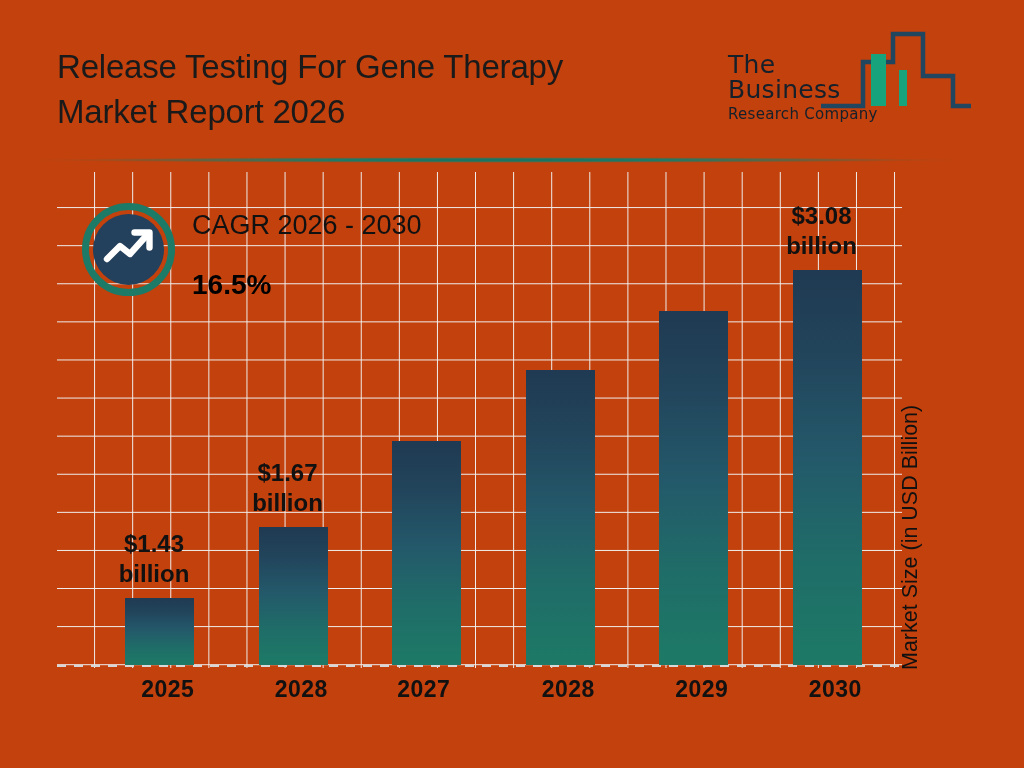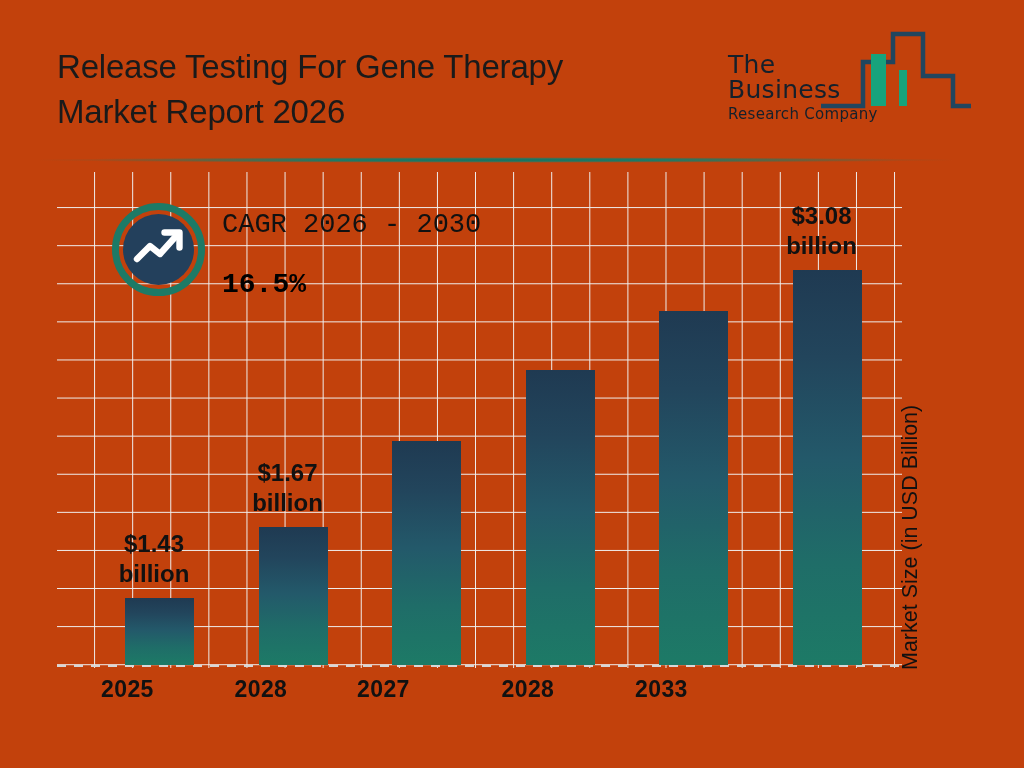--- a/index.html
+++ b/index.html
@@ -61,32 +61,32 @@
     position:absolute;bottom:0;left:12px;width:69px;
     background:linear-gradient(to bottom,#1f3a52 0%,#22455c 22%,#23596a 48%,#1f6d68 74%,#1d7a66 100%);
   }
   .bar-label{
     position:absolute;left:-14px;width:110px;text-align:center;
     font-size:24px;font-weight:bold;color:#111111;line-height:1.22;
     white-space:pre-line;
   }
   .xaxis{position:absolute;left:0;top:497px;width:845px;height:46px;}
   .xtick{
-    position:absolute;top:7px;width:133.5px;text-align:left;
+    position:absolute;top:7px;width:133.5px;text-align:center;
     font-size:23px;font-weight:bold;color:#111;letter-spacing:0.4px;
   }
   .ylabel{
     position:absolute;left:898px;top:270px;
     width:400px;
     transform-origin:0 0;transform:rotate(-90deg) translate(-100%,0);
     font-size:21.5px;color:#111;white-space:nowrap;text-align:left;
   }
 
   
-  .cagr{position:absolute;left:112px;top:203px;width:420px;height:105px;font-family:Liberation Mono, monospace;}
+  .cagr{position:absolute;left:82px;top:203px;width:420px;height:105px;}
   .cagr-circle{position:absolute;left:0;top:0;width:93px;height:93px;}
   .cagr-text{position:absolute;left:110px;top:9px;}
   .cagr-period{font-size:27px;color:#111;line-height:1;white-space:nowrap;}
   .cagr-value{font-size:28px;font-weight:bold;color:#000;line-height:1;margin-top:32px;}
 </style>
 </head>
 <body>
 
 <div class="slide">
 
@@ -138,21 +138,22 @@
           <div class="bar-label" style="bottom: 405px;">$3.08
 billion</div>
         </div>
       </div>
     <div class="baseline"></div>
     <div class="xaxis" id="xaxis">
         <div class="xtick" style="left: 44px;">2025</div>
         <div class="xtick" style="left: 177.5px;">2028</div>
         <div class="xtick" style="left: 300px;">2027</div>
         <div class="xtick" style="left: 444.5px;">2028</div>
-        <div class="xtick" style="left: 578px;">2033</div>
+        <div class="xtick" style="left: 578px;">2029</div>
+        <div class="xtick" style="left: 711.5px;">2030</div>
       </div>
   </div>
 
   <div class="ylabel">Market Size (in USD Billion)</div>
 
   <div class="cagr">
     <svg class="cagr-circle" viewBox="0 0 93 93">
       <circle cx="46.5" cy="46.5" r="43" fill="none" stroke="#1d7a66" stroke-width="7"></circle>
       <circle cx="46.5" cy="46.5" r="35.5" fill="#23405c"></circle>
       <path d="M25 56 L38 43 L48 51 L65 32" fill="none" stroke="#ffffff" stroke-width="6.4" stroke-linecap="round" stroke-linejoin="round"></path>

